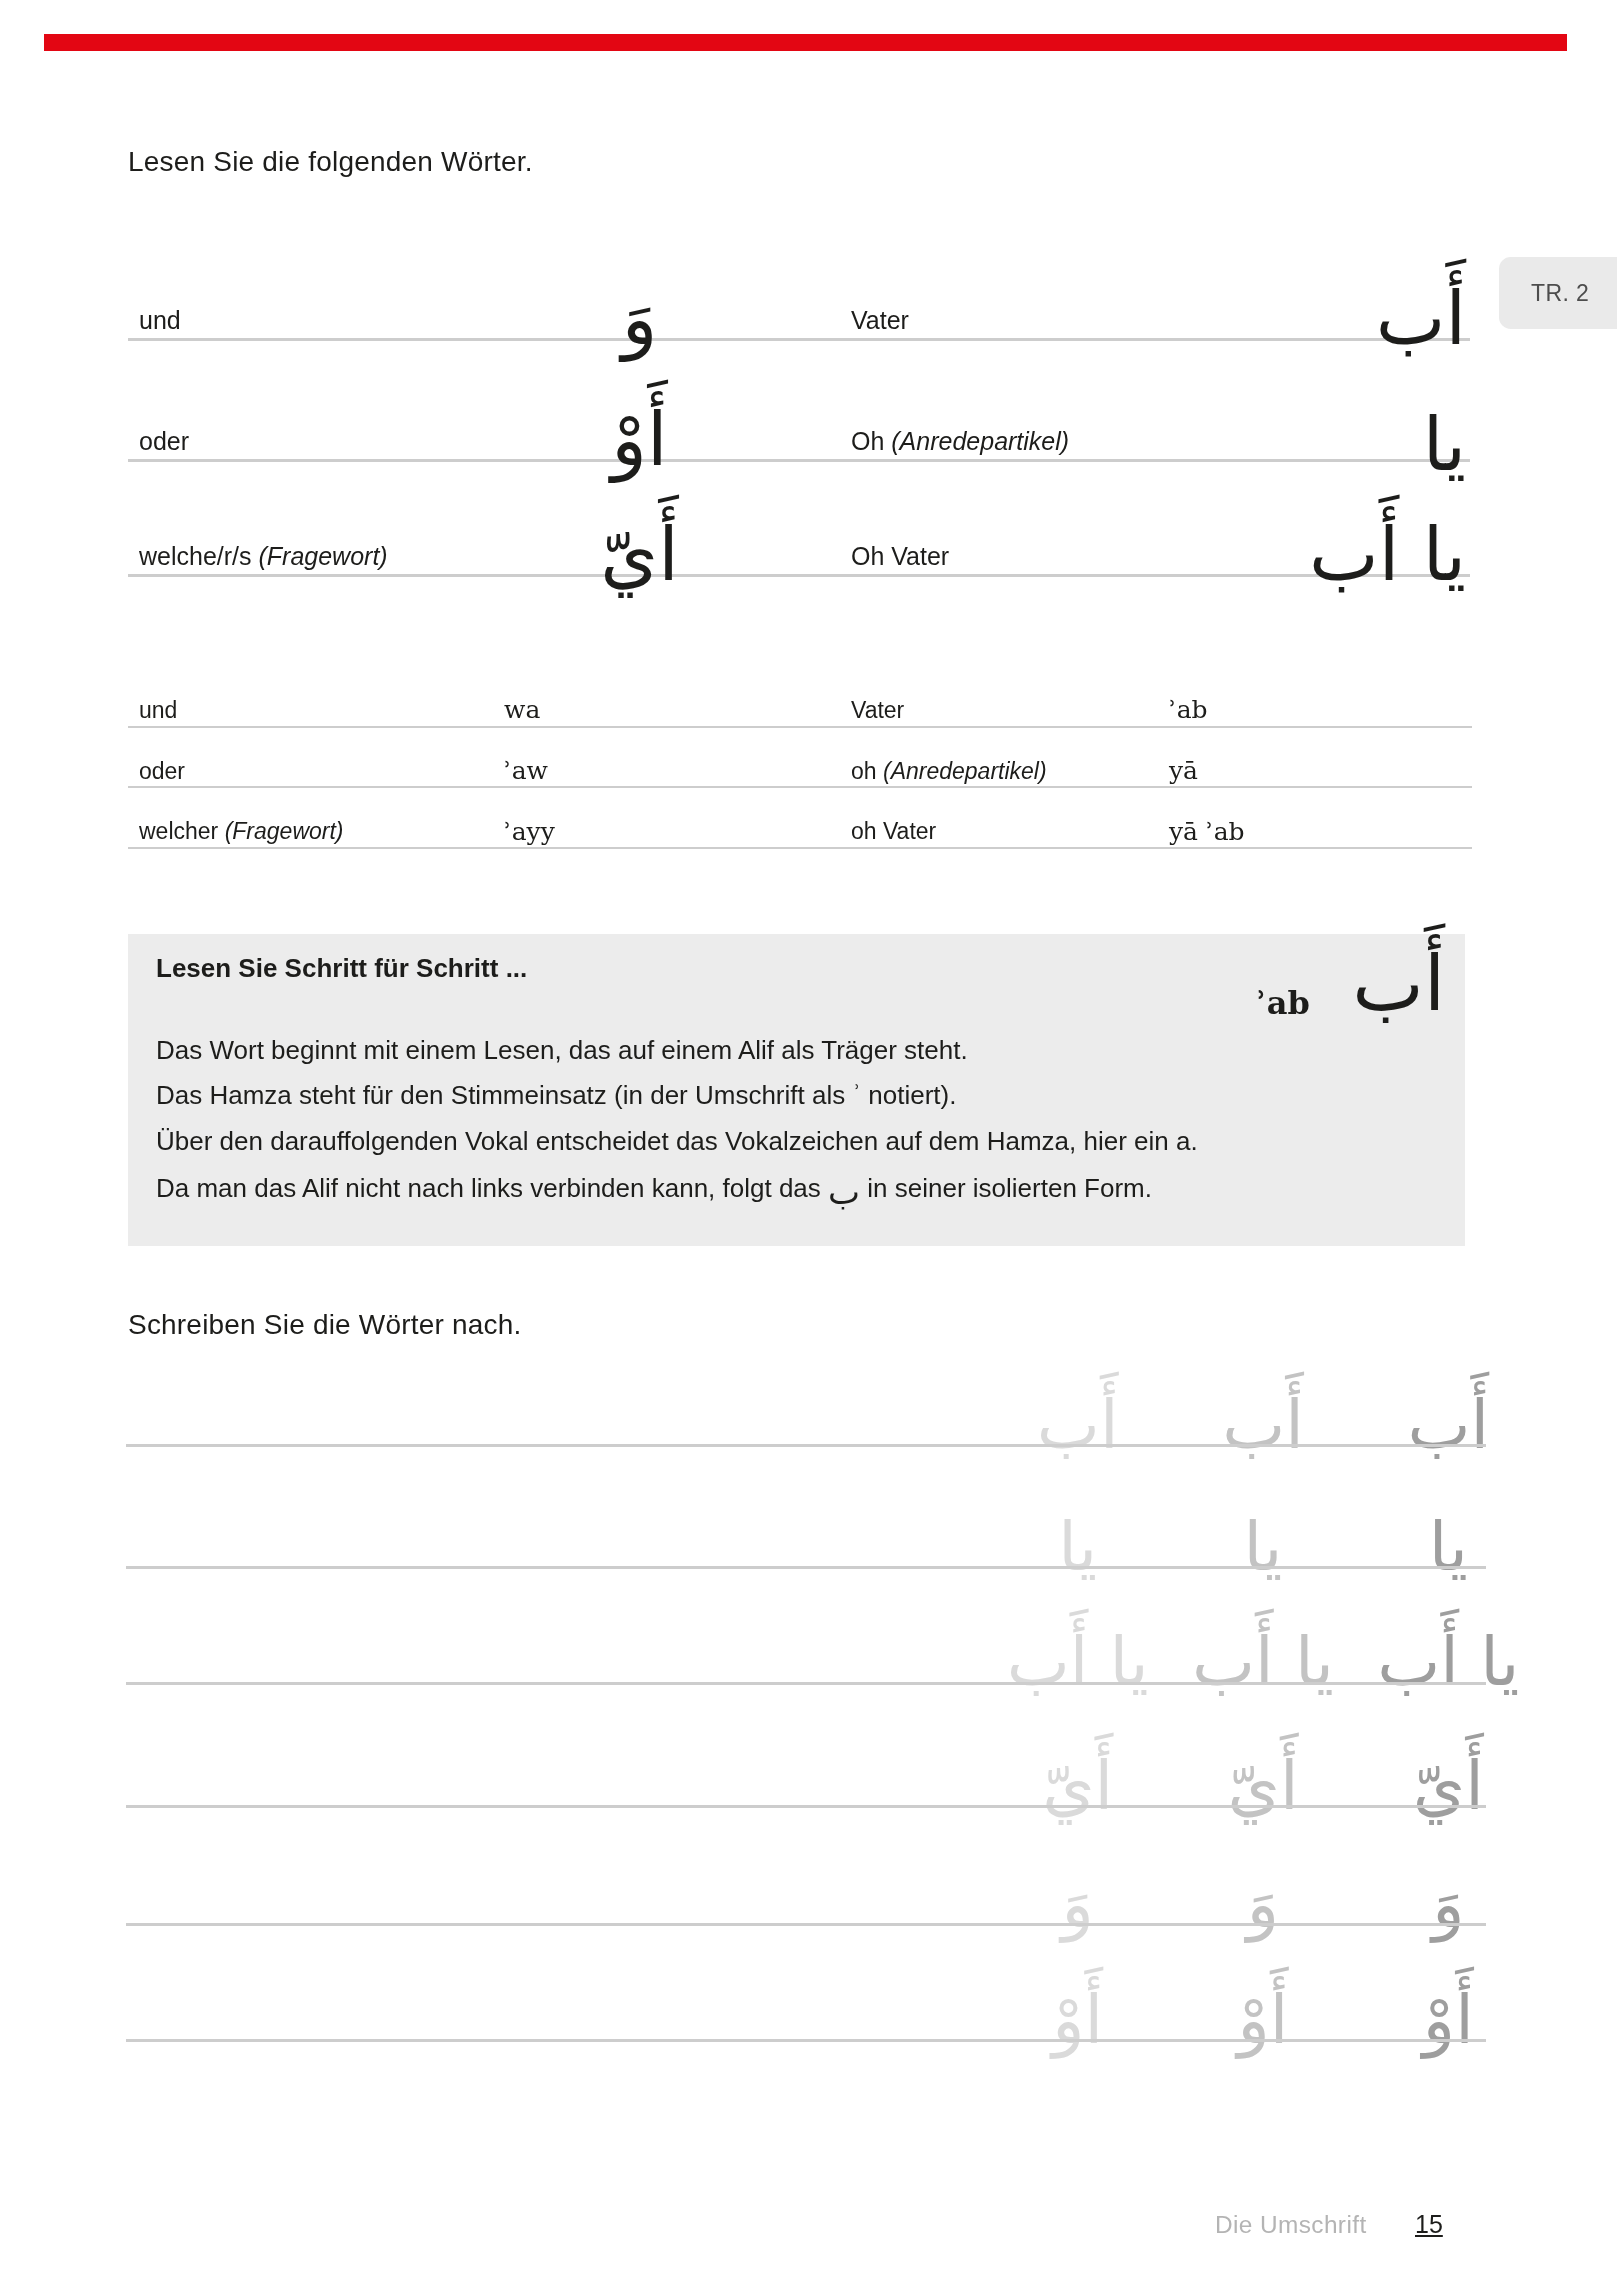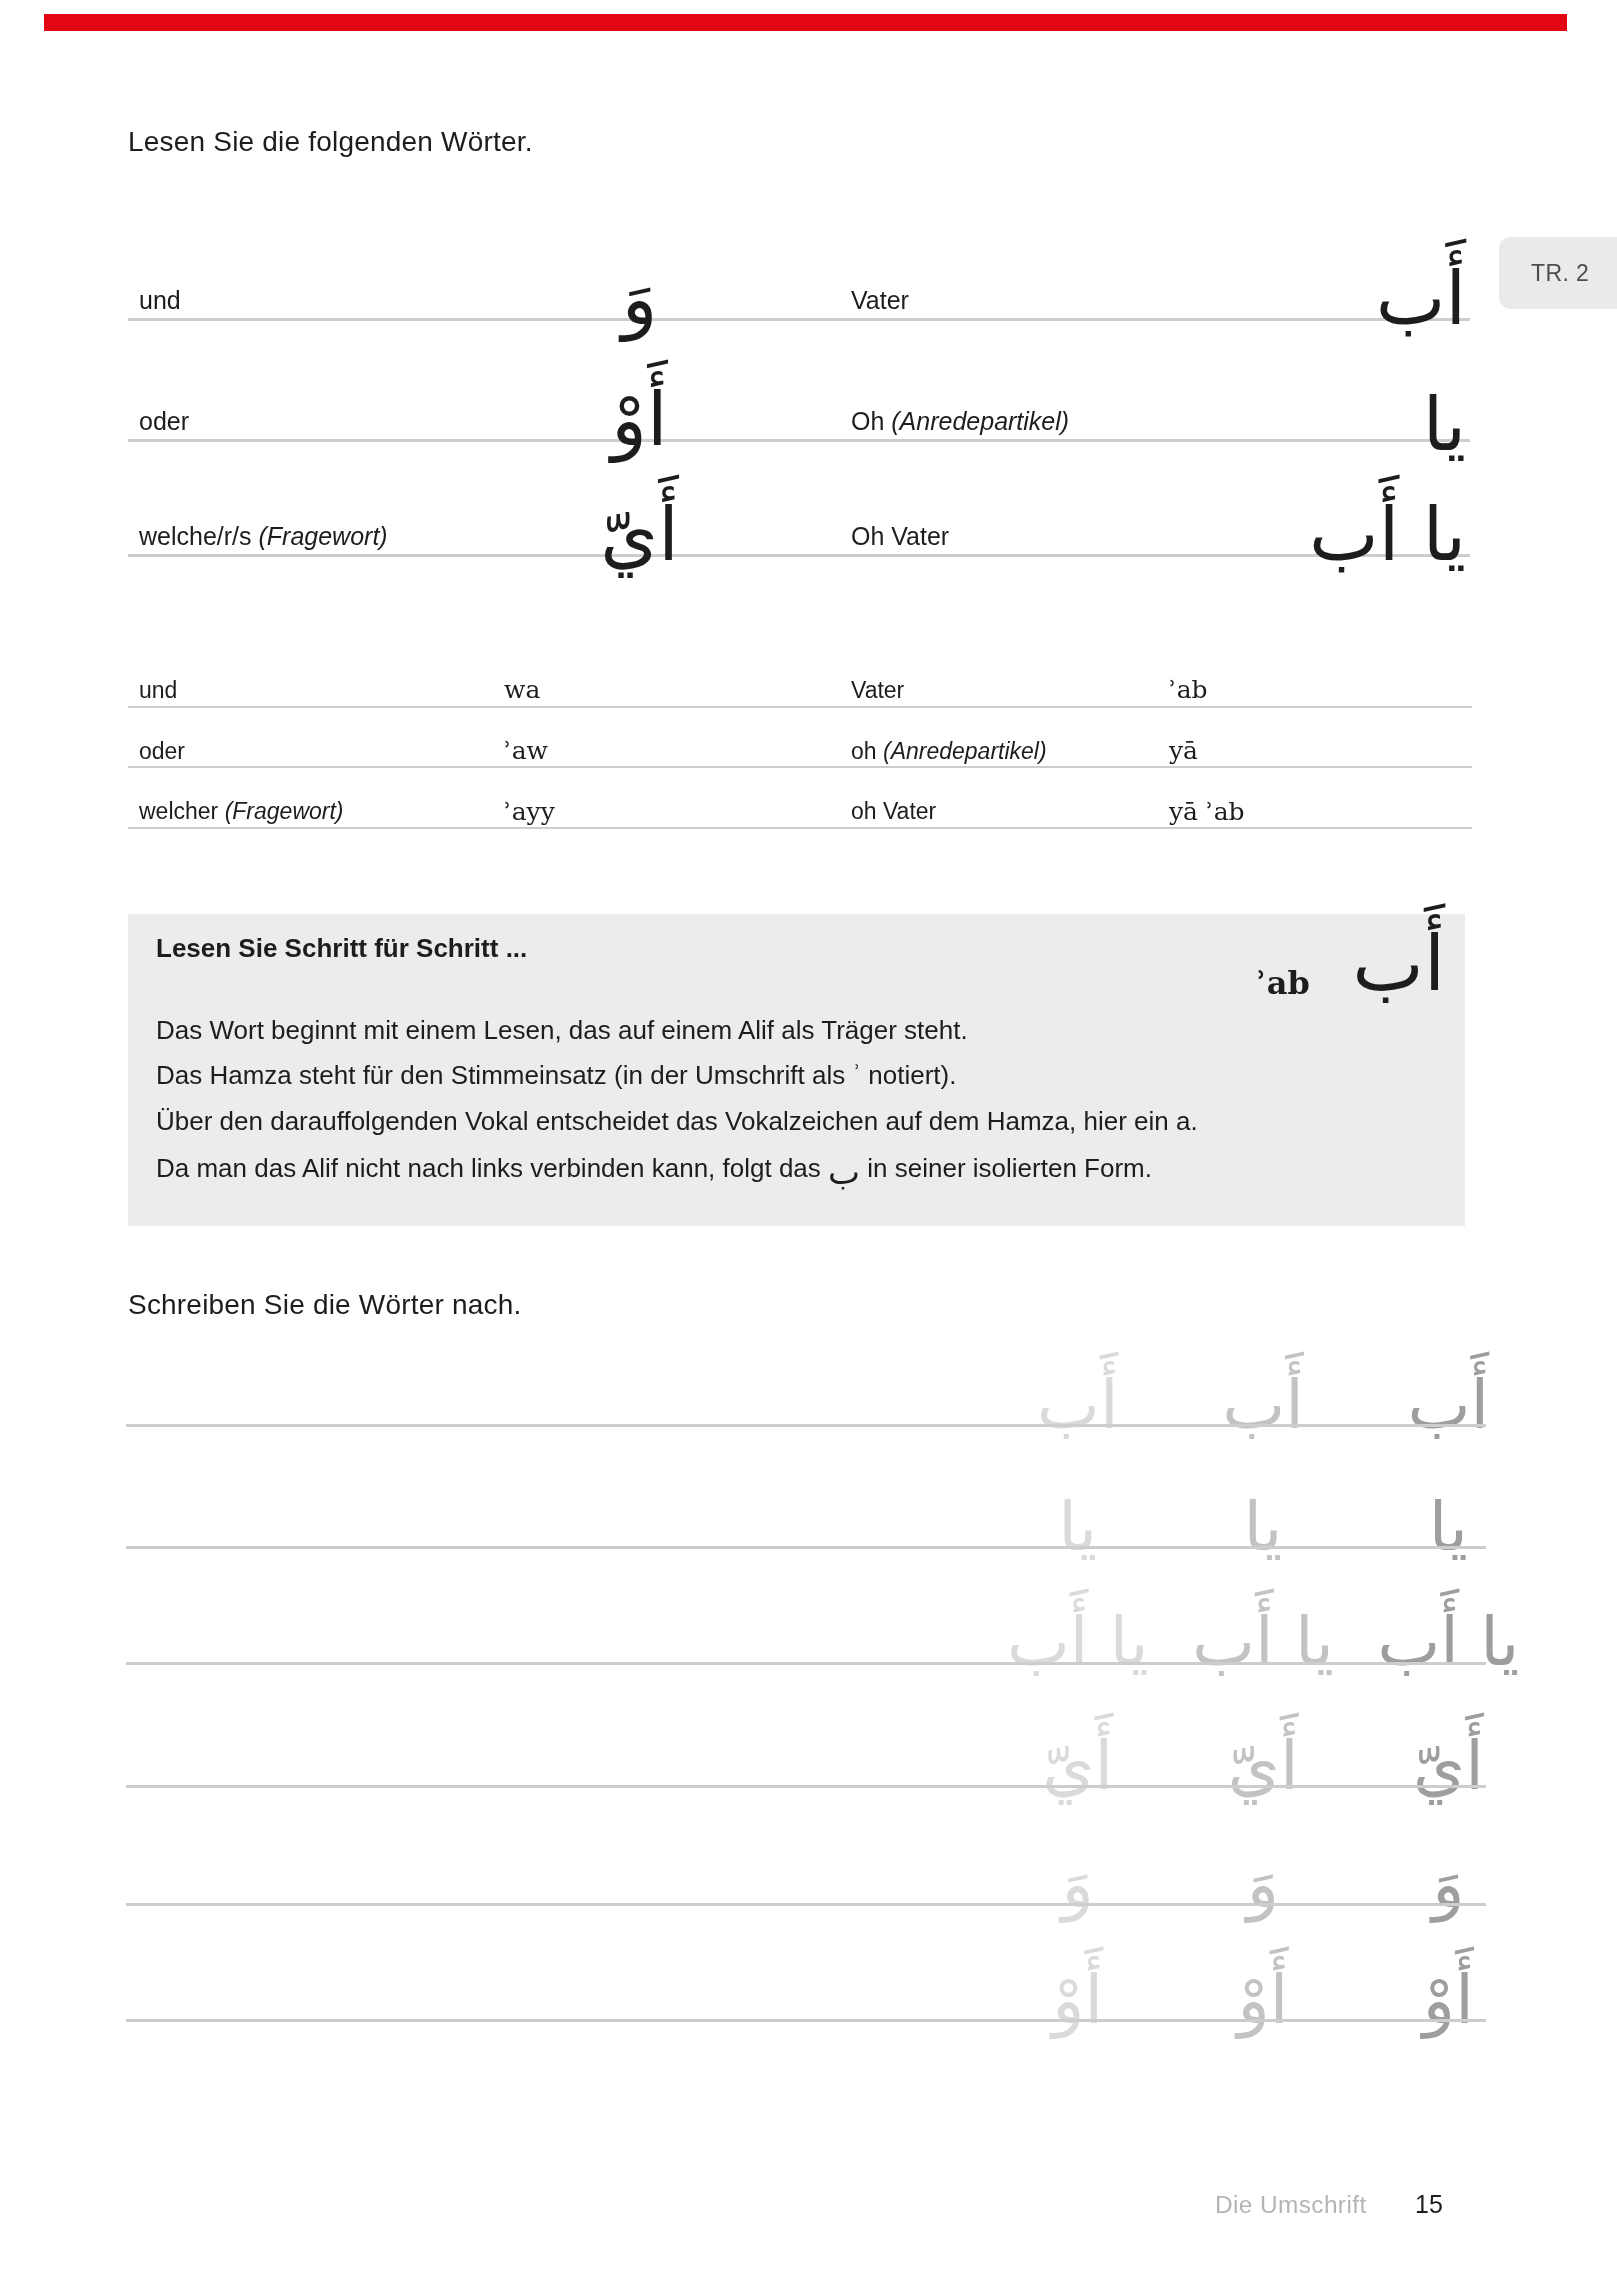--- a/index.html
+++ b/index.html
@@ -1,18 +1,18 @@
 <!DOCTYPE html>
 <html lang="de" style="--accent-red: #e30613; --box-bg: #ececec; --badge-bg: #eaeaea; --badge-text: #4d4d4d; --line: #cdcdcd; --fade-light: #dadada; --fade-mid: #c3c3c3; --fade-dark: #9e9e9e; --footer-gray: #b4b4b4; --text: #1d1d1b;font-size:13.5px"><head>
 <meta charset="utf-8">
 <style>
   html,body{margin:0;padding:0;background:#fff;}
   .page{
     position:relative;width:1618px;height:2224px;background:#fff;overflow:hidden;
-    font-family:"Liberation Sans",sans-serif;color:var(--text,#1d1d1b);
+    font-family:"Liberation Sans",sans-serif;color:var(--text,#1d1d1b);margin-top:20px;
   }
   .abs{position:absolute;}
   .serif{font-family:"DejaVu Serif","Liberation Serif",serif;}
   .ar{font-family:"DejaVu Sans",sans-serif;line-height:1;white-space:nowrap;}
   .redbar{background:var(--accent-red,#e30613);}
   .rule{background:var(--line,#cdcdcd);height:2.5px;}
   .rule2{background:var(--line,#cdcdcd);height:1.7px;}
   .h1{font-size:28px;letter-spacing:0.2px;}
   .rowlabel{font-size:25px;white-space:nowrap;}
   .rowlabel i,.tcell i{font-style:italic;}
@@ -147,16 +147,16 @@
   <div class="abs wline" style="left:126px;top:1903px;width:1360px;"></div>
 
   <div class="abs wrow" style="left:985px;top:1967px;">
     <span class="wslot fade1" dir="rtl">أَوْ</span>
     <span class="wslot fade2" dir="rtl">أَوْ</span>
     <span class="wslot fade3" dir="rtl">أَوْ</span>
   </div>
   <div class="abs wline" style="left:126px;top:2019px;width:1360px;"></div>
 
   <div class="abs footer-section" style="left:1215px;top:2191px;">Die Umschrift</div>
-  <div class="abs footer-page" style="left:1415px;top:2190px;">15</div>
+  <div class="abs footer-page" style="left:1415px;top:2190px;text-decoration:underline;">15</div>
 
 </div>
 
 
 </body></html>

